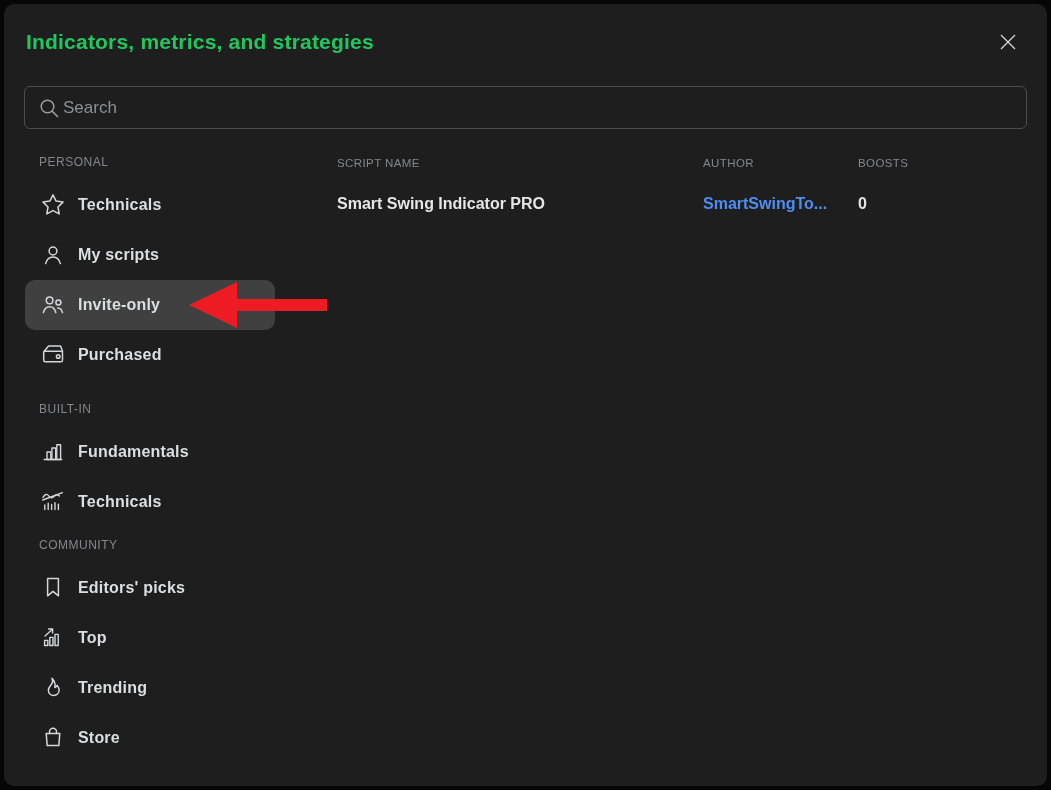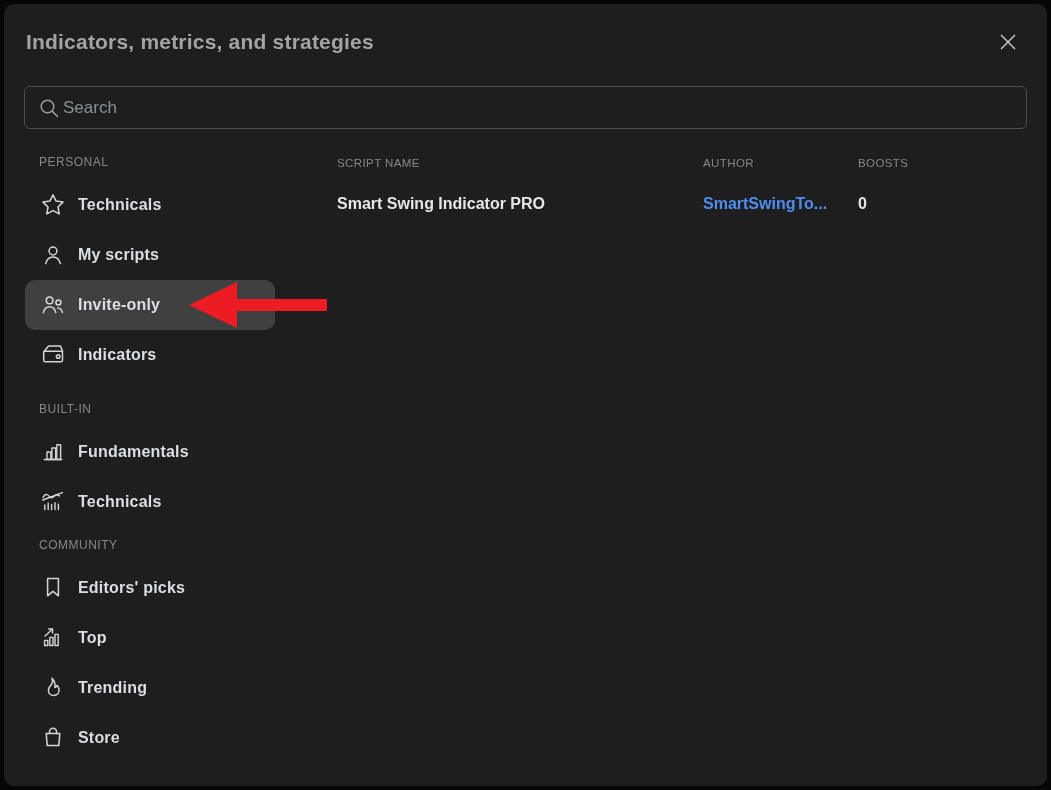--- a/index.html
+++ b/index.html
@@ -1,20 +1,20 @@
 <!DOCTYPE html>
 <html><head>
 <meta charset="utf-8">
 <style>
   html,body{margin:0;padding:0;background:#060606;width:1051px;height:790px;overflow:hidden;
     font-family:"Liberation Sans","DejaVu Sans",sans-serif;}
   .dialog{position:absolute;left:4px;top:4px;right:4px;bottom:4px;background:#1e1e1e;
     border-radius:10px;}
   
-  .dlg-title{position:absolute;left:22px;top:26px;font-size:21px;font-weight:700;color:#a3a3a3;
+  .dlg-title{position:absolute;left:22px;top:26px;font-size:21px;font-weight:700;color:#22c55e;
     letter-spacing:.2px;text-align:center;}
   .close-btn{position:absolute;right:26px;top:25px;width:26px;height:26px;display:flex;
     align-items:center;justify-content:center;cursor:pointer;}
   
   .search-box{position:absolute;left:20px;right:20px;top:82px;height:43px;border:1px solid #4d4d4d;
     border-radius:6px;display:flex;align-items:center;box-sizing:border-box;padding:0 12px;}
   .search-box input{flex:1;background:transparent;border:none;outline:none;color:#d7d7d7;
     font-size:17px;font-family:inherit;}
   .search-box input::placeholder{color:#8c9096;}
   
@@ -103,21 +103,21 @@
     </div>
 
     <div class="side-item">
       <span class="ic">
         <svg class="stroked" width="28" height="28" viewBox="0 0 28 28">
           <path d="M5 10.4L9.6 5h11.9l2.1 5.2"></path>
           <rect x="4.7" y="10.2" width="18.8" height="10.6" rx="1.6"></rect>
           <circle cx="19.2" cy="15.5" r="1.8"></circle>
         </svg>
         </span>
-      <span class="lbl">Indicators</span>
+      <span class="lbl">Purchased</span>
     </div>
 
     <div class="section-label gap1">BUILT-IN</div>
 
     <div class="side-item">
       <span class="ic">
         <svg class="stroked" width="28" height="28" viewBox="0 0 28 28" style="stroke-width:1.4;">
           <path d="M5.2 21.5h17.6"></path>
           <rect x="8" y="14" width="3.8" height="7.5"></rect>
           <rect x="12.9" y="10" width="3.8" height="11.5"></rect>

